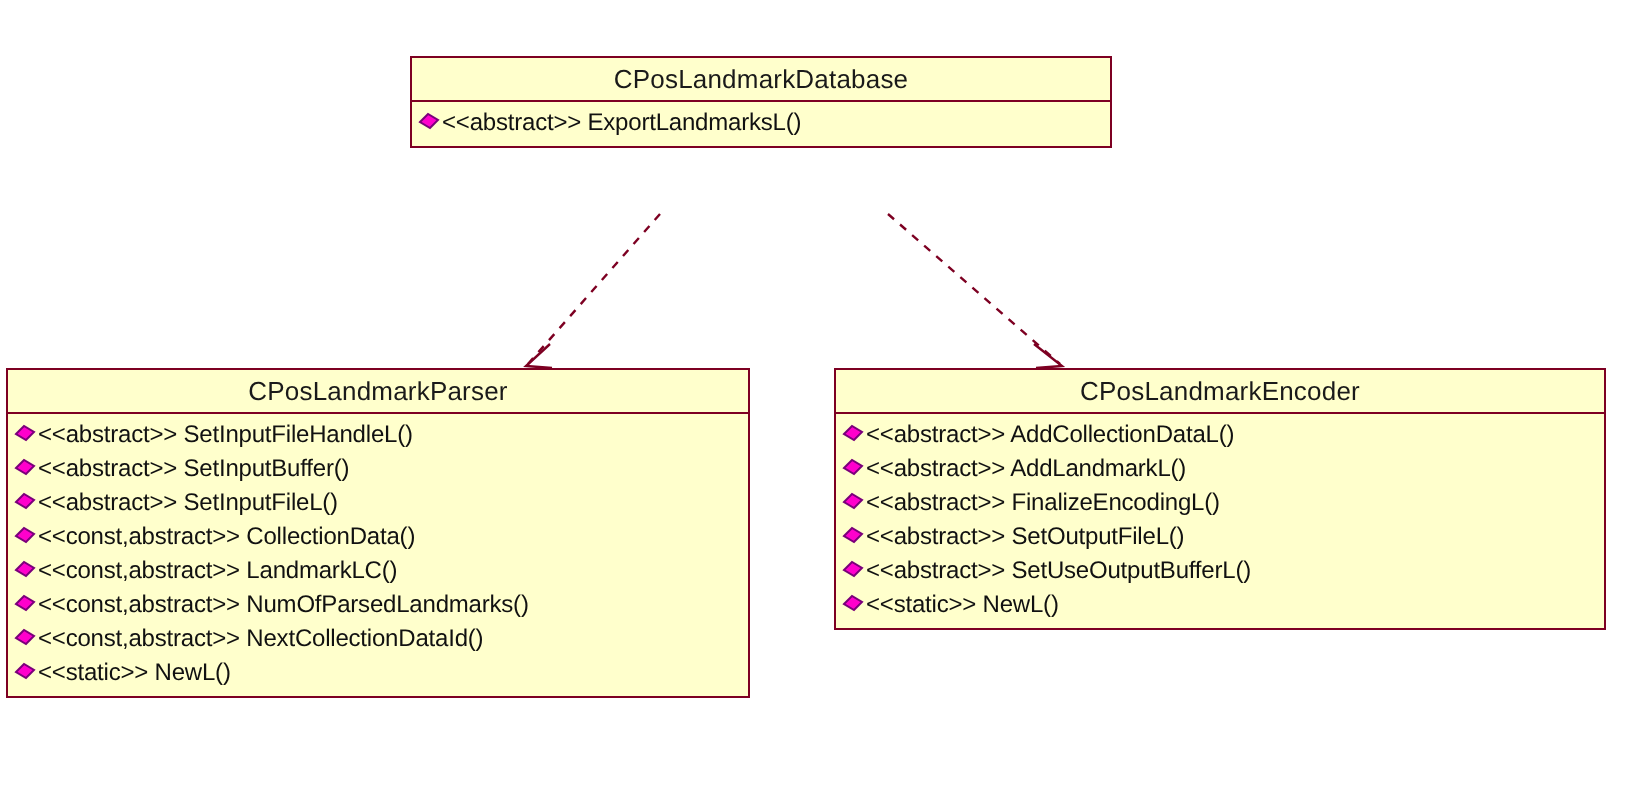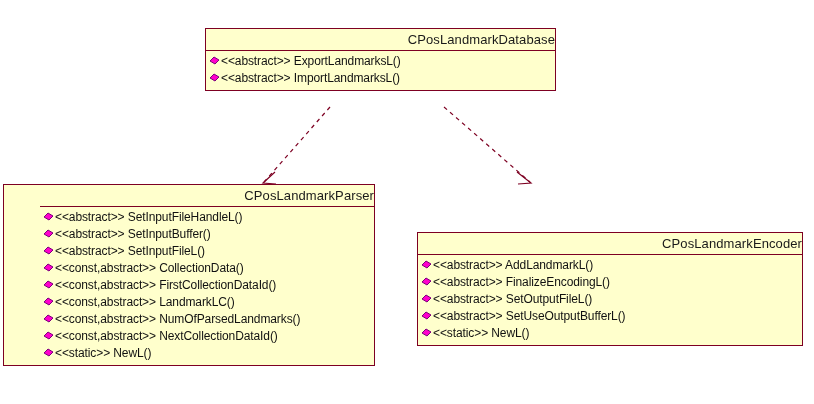--- a/index.html
+++ b/index.html
@@ -35,21 +35,21 @@
   
   .uml-class {
     position: absolute;
     background: #ffffcc;
     border: 1px solid #7d0022;
     overflow: hidden;
   }
   .uml-class-title {
     height: 22px;
     line-height: 21px;
-    text-align: right;
+    text-align: center;
     font-size: 13px;
     color: #1a1a1a;
     border-bottom: 1px solid #7d0022;
     white-space: nowrap;
     letter-spacing: 0.1px;
   }
   .uml-members {
     padding: 2px 0 3px 0;
   }
   .uml-member {
@@ -80,27 +80,25 @@
   
   #class-database {
     left: 205px;
     top: 28px;
     width: 351px;
   }
   #class-parser {
     left: 3px;
     top: 184px;
     width: 372px;
-    padding-left: 36px;
   }
   #class-encoder {
     left: 417px;
     top: 184px;
     width: 386px;
-    margin-top: 48px;
   }
 </style>
 </head>
 <body>
 
 <div id="diagram-canvas">
 
   <svg id="connectors" viewBox="0 0 814 404" width="814" height="404">
 
     <g>
@@ -118,28 +116,20 @@
     <div class="uml-class-title">CPosLandmarkDatabase</div>
     <div class="uml-members">
       <div class="uml-member">
         <span class="member-bullet">
           <svg width="11" height="11" viewBox="0 0 11 11">
             <polygon points="1,6 5,2 10,5 6,9" fill="#ff00cc" stroke="#7a007a" stroke-width="1"></polygon>
           </svg>
         </span>
         <span class="member-text">&lt;&lt;abstract&gt;&gt; ExportLandmarksL()</span>
       </div>
-      <div class="uml-member">
-        <span class="member-bullet">
-          <svg width="11" height="11" viewBox="0 0 11 11">
-            <polygon points="1,6 5,2 10,5 6,9" fill="#ff00cc" stroke="#7a007a" stroke-width="1"></polygon>
-          </svg>
-        </span>
-        <span class="member-text">&lt;&lt;abstract&gt;&gt; ImportLandmarksL()</span>
-      </div>
     </div>
   </div>
 
   <div class="uml-class" id="class-parser">
     <div class="uml-class-title">CPosLandmarkParser</div>
     <div class="uml-members">
       <div class="uml-member">
         <span class="member-bullet">
           <svg width="11" height="11" viewBox="0 0 11 11">
             <polygon points="1,6 5,2 10,5 6,9" fill="#ff00cc" stroke="#7a007a" stroke-width="1"></polygon>
@@ -170,28 +160,20 @@
           </svg>
         </span>
         <span class="member-text">&lt;&lt;const,abstract&gt;&gt; CollectionData()</span>
       </div>
       <div class="uml-member">
         <span class="member-bullet">
           <svg width="11" height="11" viewBox="0 0 11 11">
             <polygon points="1,6 5,2 10,5 6,9" fill="#ff00cc" stroke="#7a007a" stroke-width="1"></polygon>
           </svg>
         </span>
-        <span class="member-text">&lt;&lt;const,abstract&gt;&gt; FirstCollectionDataId()</span>
-      </div>
-      <div class="uml-member">
-        <span class="member-bullet">
-          <svg width="11" height="11" viewBox="0 0 11 11">
-            <polygon points="1,6 5,2 10,5 6,9" fill="#ff00cc" stroke="#7a007a" stroke-width="1"></polygon>
-          </svg>
-        </span>
         <span class="member-text">&lt;&lt;const,abstract&gt;&gt; LandmarkLC()</span>
       </div>
       <div class="uml-member">
         <span class="member-bullet">
           <svg width="11" height="11" viewBox="0 0 11 11">
             <polygon points="1,6 5,2 10,5 6,9" fill="#ff00cc" stroke="#7a007a" stroke-width="1"></polygon>
           </svg>
         </span>
         <span class="member-text">&lt;&lt;const,abstract&gt;&gt; NumOfParsedLandmarks()</span>
       </div>
@@ -216,20 +198,28 @@
 
   <div class="uml-class" id="class-encoder">
     <div class="uml-class-title">CPosLandmarkEncoder</div>
     <div class="uml-members">
       <div class="uml-member">
         <span class="member-bullet">
           <svg width="11" height="11" viewBox="0 0 11 11">
             <polygon points="1,6 5,2 10,5 6,9" fill="#ff00cc" stroke="#7a007a" stroke-width="1"></polygon>
           </svg>
         </span>
+        <span class="member-text">&lt;&lt;abstract&gt;&gt; AddCollectionDataL()</span>
+      </div>
+      <div class="uml-member">
+        <span class="member-bullet">
+          <svg width="11" height="11" viewBox="0 0 11 11">
+            <polygon points="1,6 5,2 10,5 6,9" fill="#ff00cc" stroke="#7a007a" stroke-width="1"></polygon>
+          </svg>
+        </span>
         <span class="member-text">&lt;&lt;abstract&gt;&gt; AddLandmarkL()</span>
       </div>
       <div class="uml-member">
         <span class="member-bullet">
           <svg width="11" height="11" viewBox="0 0 11 11">
             <polygon points="1,6 5,2 10,5 6,9" fill="#ff00cc" stroke="#7a007a" stroke-width="1"></polygon>
           </svg>
         </span>
         <span class="member-text">&lt;&lt;abstract&gt;&gt; FinalizeEncodingL()</span>
       </div>

